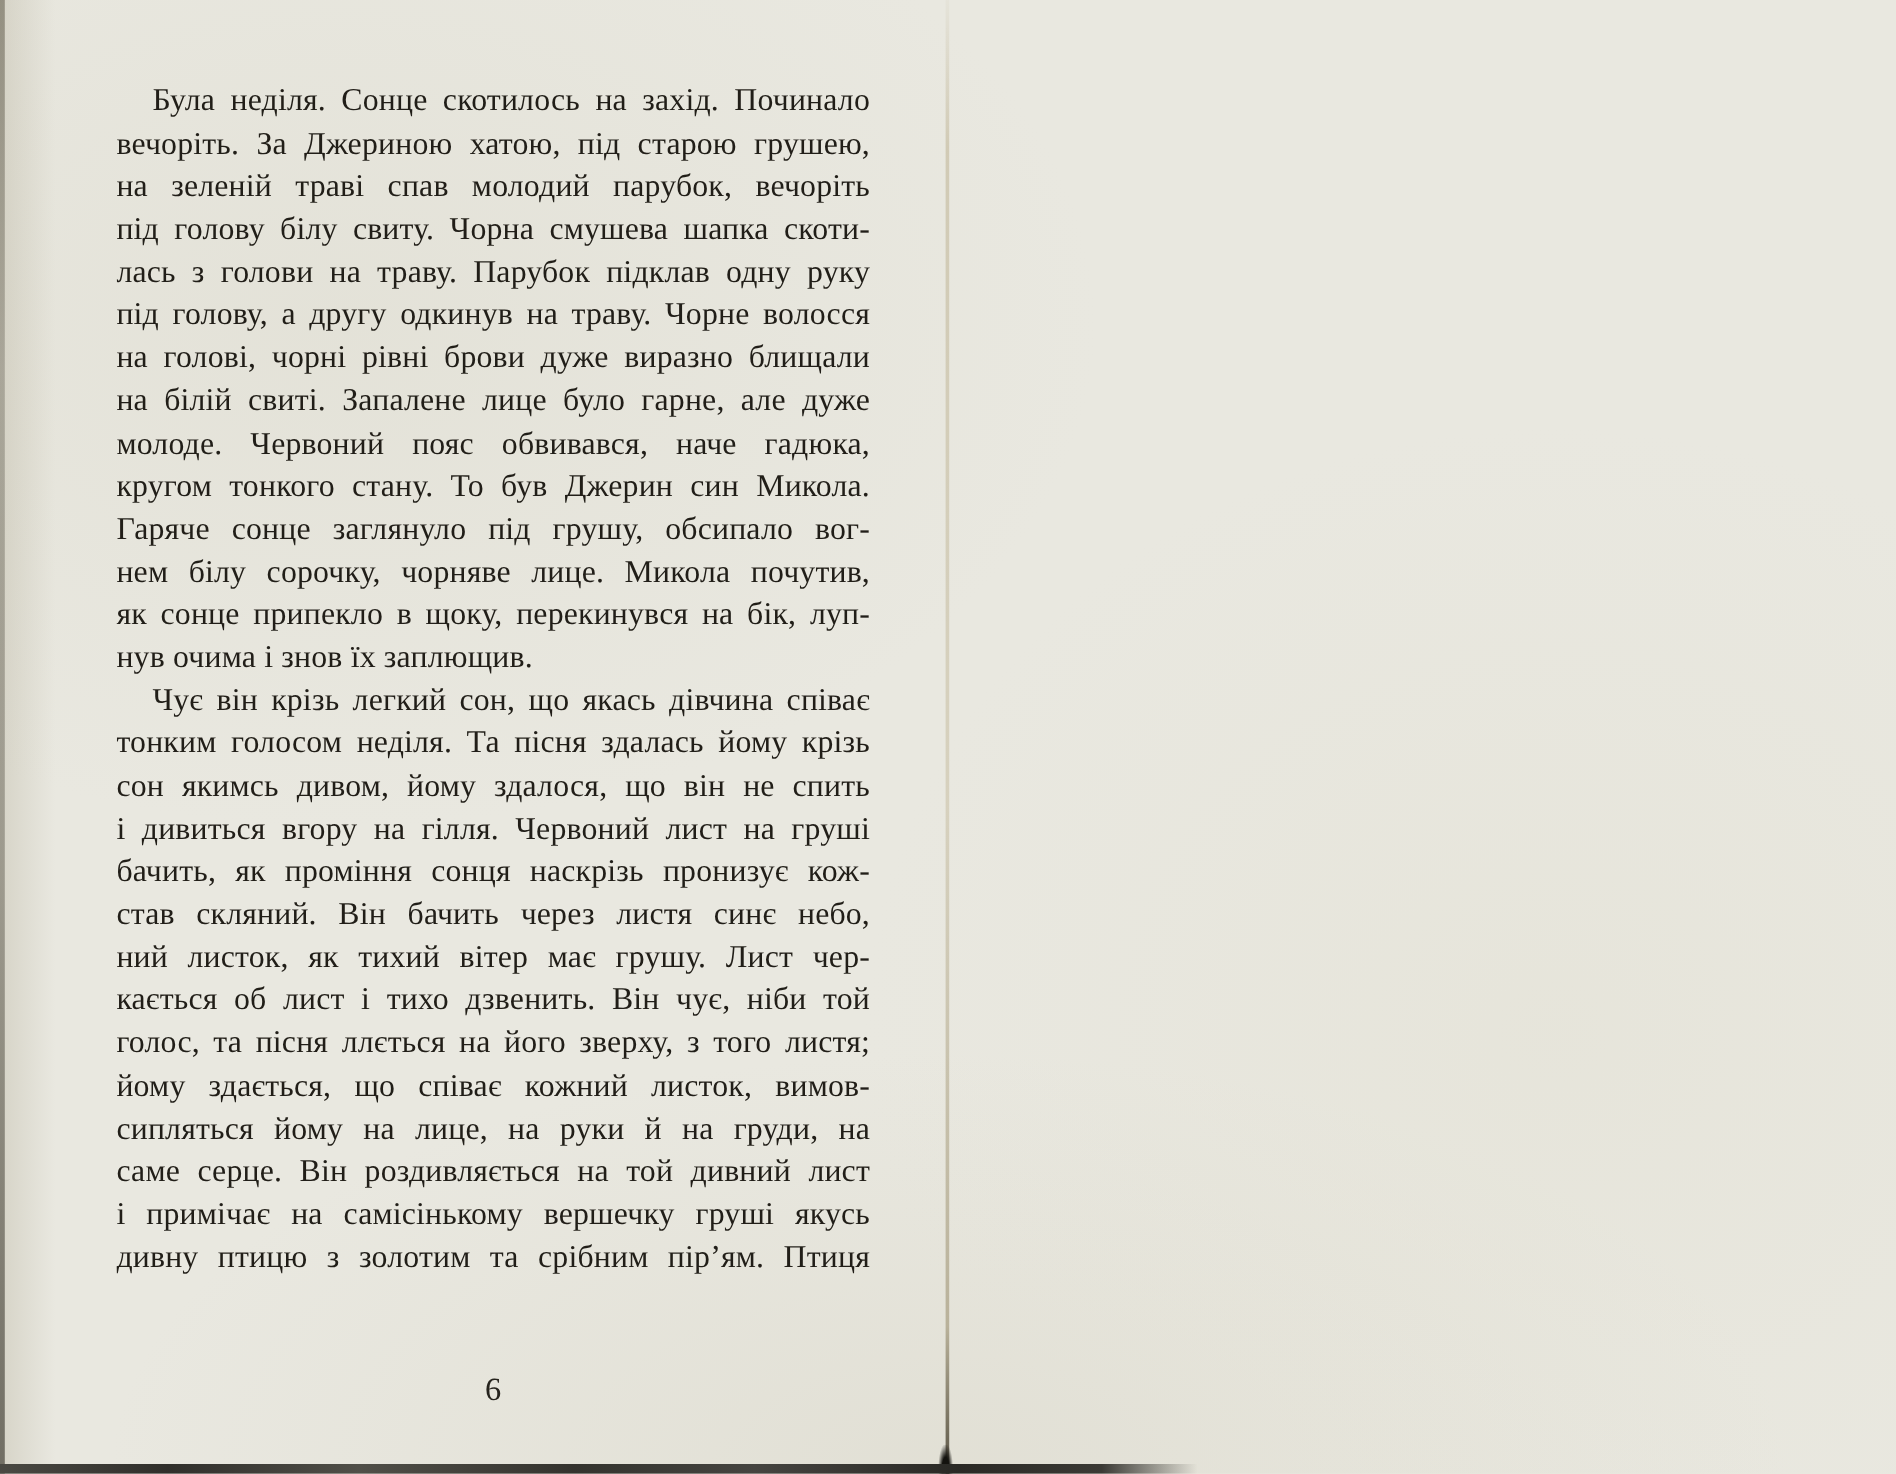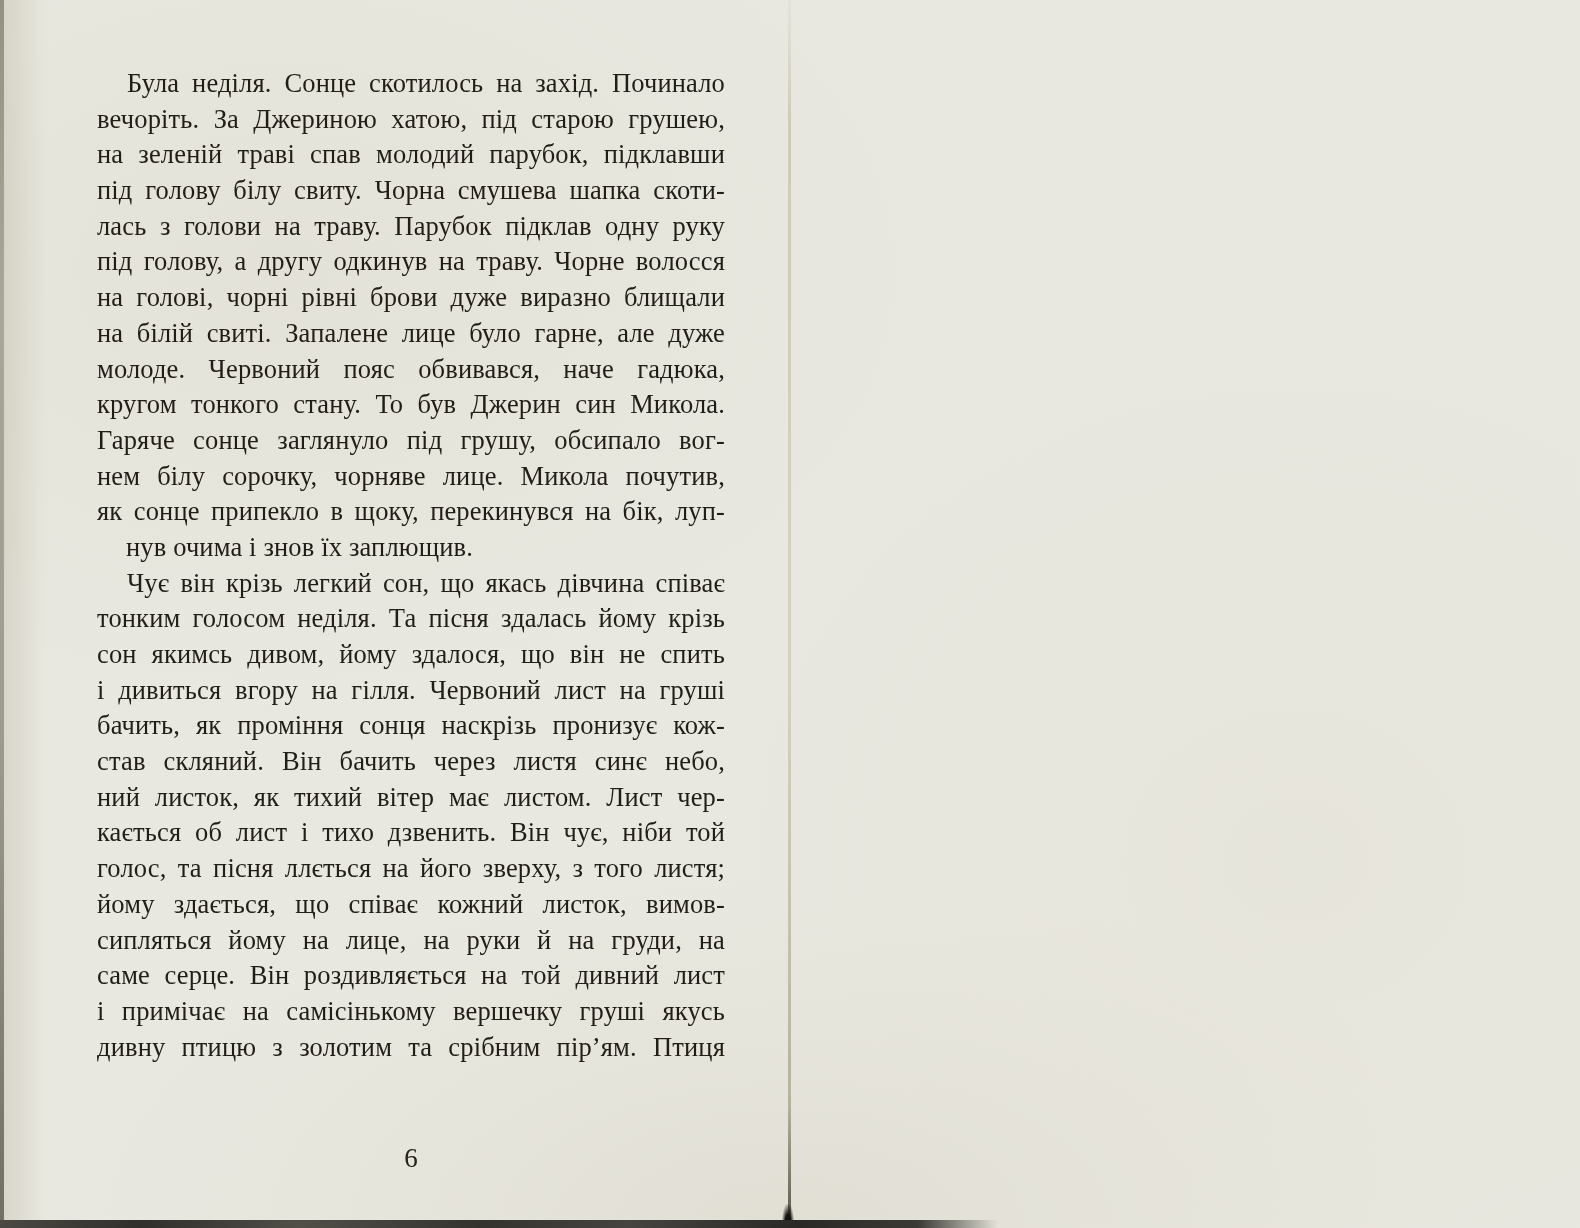--- a/index.html
+++ b/index.html
@@ -18,21 +18,21 @@
   .text-block{
     position:absolute;left:97px;top:66px;width:628px;
     color:#211e18;font-size:26.5px;
   }
   .line{
     height:35.7px;line-height:35.7px;overflow:hidden;
     text-align:justify;text-align-last:justify;-moz-text-align-last:justify;
     letter-spacing:.15px;white-space:nowrap;
   }
   .line.indent{padding-left:30px;}
-  .line.end{text-align-last:left;margin-left:29px;-moz-text-align-last:left;}
+  .line.end{text-align-last:left;-moz-text-align-last:left;}
   .page-num{
     position:absolute;left:97px;top:1140px;width:628px;height:36px;
     text-align:center;font-size:27px;color:#26231d;line-height:36px;
   }
   .gutter{
     position:absolute;left:788px;top:0;width:3px;height:1228px;
     background:linear-gradient(180deg,
       rgba(186,174,140,.08) 0%,
       rgba(186,174,140,.5) 10%,
       rgba(190,178,144,.42) 55%,
@@ -58,39 +58,39 @@
       #454440 63%, #2a2925 80%, #3b3a35 92%, rgba(40,39,35,0) 100%);
   }
 </style>
 </head>
 <body>
 
 <div class="page page-left">
   <div class="text-block" id="text-lines">
       <div class="line indent">Була неділя. Сонце скотилось на захід. Починало</div>
       <div class="line">вечоріть. За Джериною хатою, під старою грушею,</div>
-      <div class="line">на зеленій траві спав молодий парубок, підклавши</div>
+      <div class="line">на зеленій траві спав молодий парубок, вечоріть</div>
       <div class="line">під голову білу свиту. Чорна смушева шапка скоти-</div>
       <div class="line">лась з голови на траву. Парубок підклав одну руку</div>
       <div class="line">під голову, а другу одкинув на траву. Чорне волосся</div>
       <div class="line">на голові, чорні рівні брови дуже виразно блищали</div>
       <div class="line">на білій свиті. Запалене лице було гарне, але дуже</div>
       <div class="line">молоде. Червоний пояс обвивався, наче гадюка,</div>
       <div class="line">кругом тонкого стану. То був Джерин син Микола.</div>
       <div class="line">Гаряче сонце заглянуло під грушу, обсипало вог-</div>
       <div class="line">нем білу сорочку, чорняве лице. Микола почутив,</div>
       <div class="line">як сонце припекло в щоку, перекинувся на бік, луп-</div>
       <div class="line end">нув очима і знов їх заплющив.</div>
       <div class="line indent">Чує він крізь легкий сон, що якась дівчина співає</div>
       <div class="line">тонким голосом неділя. Та пісня здалась йому крізь</div>
       <div class="line">сон якимсь дивом, йому здалося, що він не спить</div>
       <div class="line">і дивиться вгору на гілля. Червоний лист на груші</div>
       <div class="line">бачить, як проміння сонця наскрізь пронизує кож-</div>
       <div class="line">став скляний. Він бачить через листя синє небо,</div>
-      <div class="line">ний листок, як тихий вітер має листом. Лист чер-</div>
+      <div class="line">ний листок, як тихий вітер має грушу. Лист чер-</div>
       <div class="line">кається об лист і тихо дзвенить. Він чує, ніби той</div>
       <div class="line">голос, та пісня ллється на його зверху, з того листя;</div>
       <div class="line">йому здається, що співає кожний листок, вимов-</div>
       <div class="line">сипляться йому на лице, на руки й на груди, на</div>
       <div class="line">саме серце. Він роздивляється на той дивний лист</div>
       <div class="line">і примічає на самісінькому вершечку груші якусь</div>
       <div class="line">дивну птицю з золотим та срібним пір’ям. Птиця</div>
     </div>
   <div class="page-num">6</div>
 </div>

